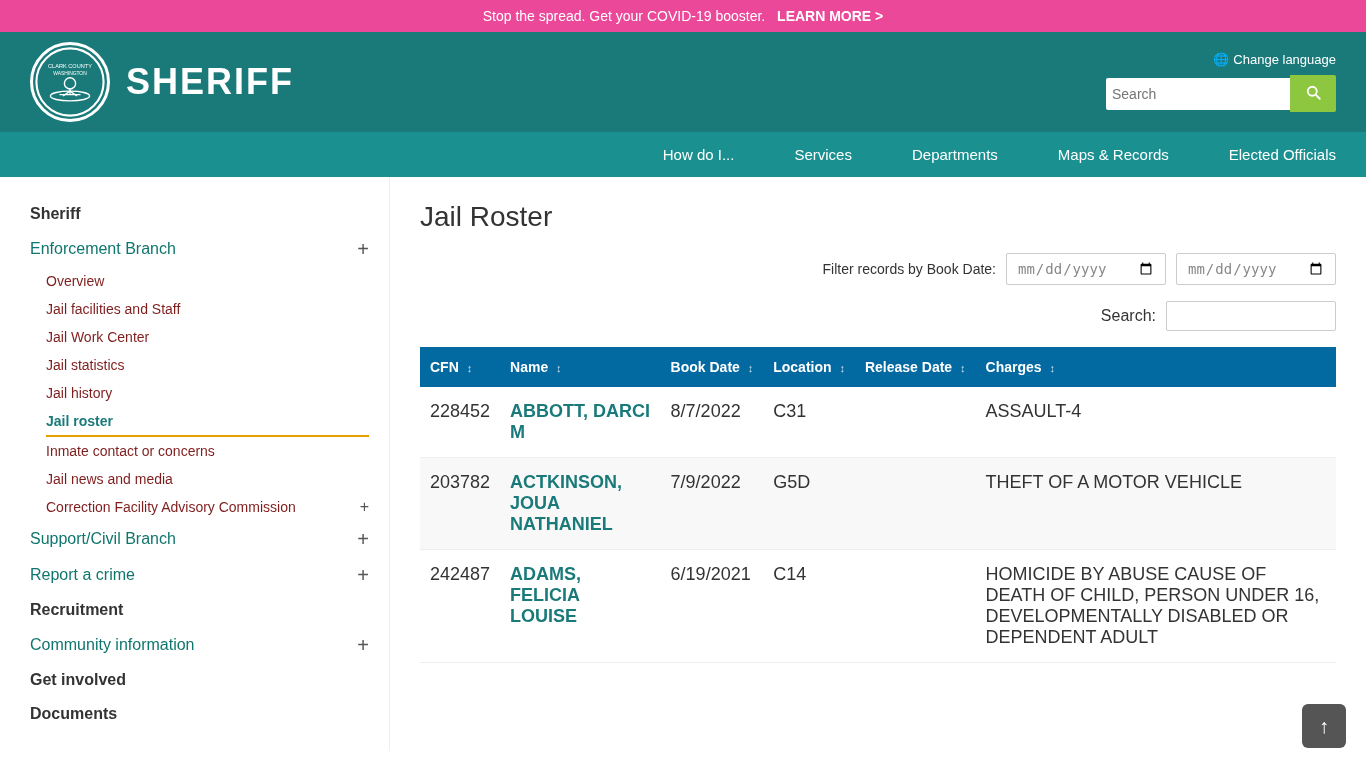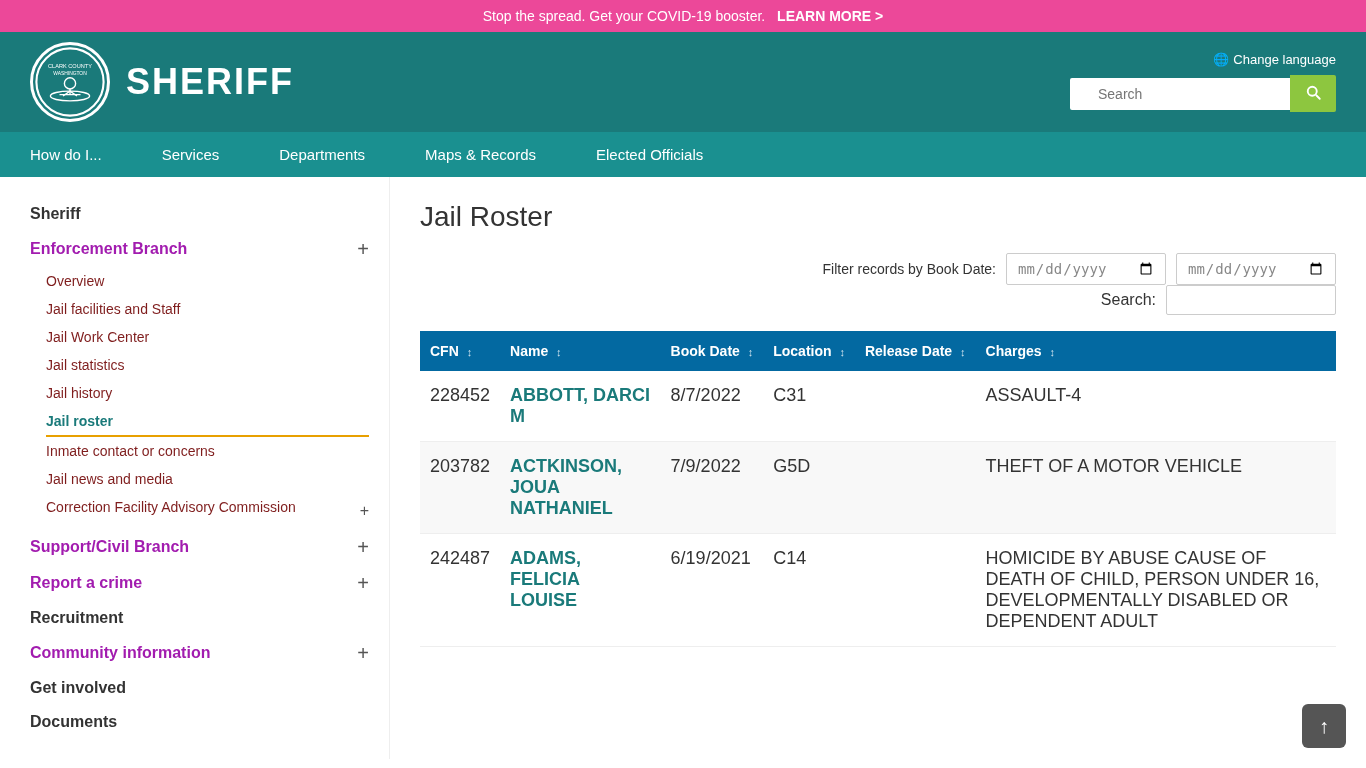--- a/index.html
+++ b/index.html
@@ -91,21 +91,21 @@
     .search-bar button svg {
       width: 18px;
       height: 18px;
       fill: #fff;
     }
 
     
     .nav {
       background: #1a9090;
       display: flex;
-      justify-content: flex-start;
+      justify-content: flex-end;
       padding: 0;
     }
     .nav-item {
       color: #fff;
       padding: 14px 30px;
       font-size: 15px;
       cursor: pointer;
       white-space: nowrap;
     }
 
@@ -131,22 +131,22 @@
     }
     .sidebar-section {
       display: flex;
       align-items: center;
       justify-content: space-between;
       padding: 8px 0;
       cursor: pointer;
     }
     .sidebar-section-label {
       font-size: 16px;
-      font-weight: bold;
-      color: #a21caf;
+      font-weight: normal;
+      color: #0f766e;
     }
     .sidebar-toggle {
       font-size: 20px;
       color: #555;
       cursor: pointer;
       line-height: 1;
     }
     .sidebar-sub {
       padding-left: 16px;
     }
@@ -172,21 +172,21 @@
       font-size: 28px;
       font-weight: normal;
       color: #333;
       margin-bottom: 20px;
     }
     .filter-row {
       display: flex;
       align-items: center;
       justify-content: flex-end;
       gap: 10px;
-      margin-bottom: 0;
+      margin-bottom: 16px;
     }
     .filter-label {
       font-size: 14px;
       color: #333;
     }
     .date-input {
       padding: 6px 10px;
       border: 1px solid #ccc;
       border-radius: 2px;
       font-size: 14px;
@@ -295,21 +295,21 @@
       </svg>
     </div>
     <div class="sheriff-title">SHERIFF</div>
   </div>
   <div class="header-right">
     <div class="change-language">
       <span>🌐</span>
       <span>Change language</span>
     </div>
     <div class="search-bar">
-      <input type="text" class="search-input-field" placeholder="Search" style="width: 220px; padding: 8px 28px; border: none; font-size: 14px; outline: none; border-radius: 2px 0px 0px 2px;">
+      <input type="text" class="search-input-field" placeholder="Search" style="width: 184px; padding: 8px 6px; border: none; font-size: 14px; outline: none; border-radius: 2px 0px 0px 2px;">
       <button>
         <svg viewBox="0 0 24 24" xmlns="http://www.w3.org/2000/svg">
           <path d="M21 21l-4.35-4.35M17 11A6 6 0 1 1 5 11a6 6 0 0 1 12 0z" stroke="#fff" stroke-width="2.5" fill="none" stroke-linecap="round"></path>
         </svg>
       </button>
     </div>
   </div>
 </div>
 
 <nav class="nav">
@@ -333,21 +333,21 @@
     <div class="sidebar-sub">
       <span class="sidebar-sub-item">Overview</span>
       <span class="sidebar-sub-item">Jail facilities and Staff</span>
       <span class="sidebar-sub-item">Jail Work Center</span>
       <span class="sidebar-sub-item">Jail statistics</span>
       <span class="sidebar-sub-item">Jail history</span>
       <span class="sidebar-sub-item active">Jail roster</span>
       <span class="sidebar-sub-item">Inmate contact or concerns</span>
       <span class="sidebar-sub-item">Jail news and media</span>
       <div style="display:flex;align-items:center;justify-content:space-between">
-        <span class="sidebar-sub-item" style="margin-bottom:8px">Correction Facility Advisory Commission</span>
+        <span class="sidebar-sub-item" style="margin-bottom:0">Correction Facility Advisory Commission</span>
         <span class="sidebar-toggle" style="font-size:16px">+</span>
       </div>
     </div>
 
     <div class="sidebar-section">
       <span class="sidebar-section-label">Support/Civil Branch</span>
       <span class="sidebar-toggle">+</span>
     </div>
 
     <div class="sidebar-section">

